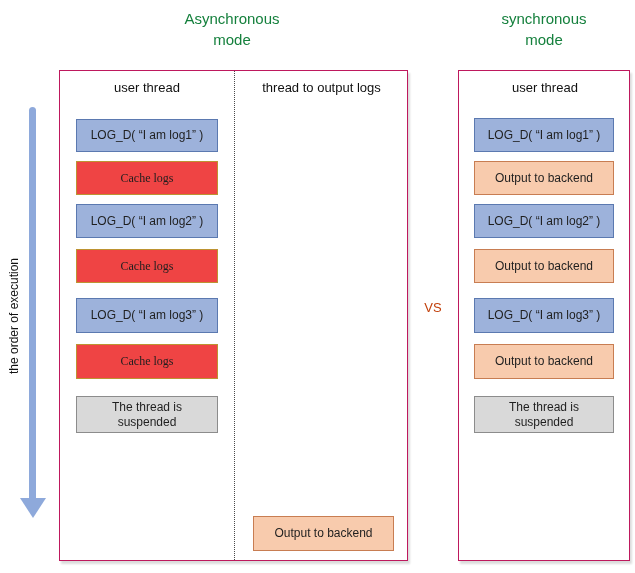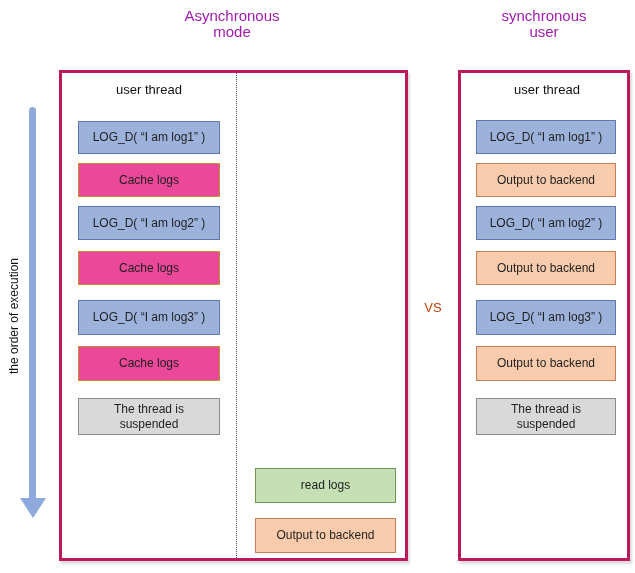--- a/index.html
+++ b/index.html
@@ -2,35 +2,35 @@
 <html><head>
 <meta charset="utf-8">
 <style>
   html,body { margin:0; padding:0; background:#ffffff; }
   .stage {
     position:relative; width:635px; height:573px; background:#ffffff;
     font-family:"Liberation Sans", sans-serif; color:#1f1f1f; overflow:hidden;
   }
   .title {
     position:absolute; top:8px; width:170px; text-align:center;
-    font-size:15px; line-height:16px; white-space:pre-line; color:#a21caf;
+    font-size:15px; line-height:21px; white-space:pre-line; color:#15803d;
   }
   .vs { position:absolute; left:417px; top:300px; width:32px; text-align:center; font-size:13px; color:#c2410c; }
   .panel {
     position:absolute; top:70px; background:#ffffff;
-    border:3px solid #be185d; box-shadow:2px 3px 2px #dcdcdc; box-sizing:border-box;
+    border:1px solid #be185d; box-shadow:2px 3px 2px #dcdcdc; box-sizing:border-box;
   }
   .panel-header { position:absolute; top:9px; font-size:13px; text-align:center; color:#111111; }
   .divider { position:absolute; top:0; bottom:0; width:0; border-left:1px dotted #4a4a4a; }
   .box {
     position:absolute; display:flex; align-items:center; justify-content:center;
     text-align:center; font-size:12px; line-height:15px; border:1px solid; box-sizing:border-box;
   }
   .box.blue   { background:#9db2db; border-color:#5b79b0; }
-  .box.yellow { background:#ec4899; border-color:#bd9332; }
+  .box.yellow { background:#ef4444; border-color:#bd9332;font-family:Liberation Serif, serif; }
   .box.orange { background:#f8cbad; border-color:#c87d52; }
   .box.green  { background:#c5e0b4; border-color:#6d9a50; }
   .box.gray   { background:#d9d9d9; border-color:#8c8c8c; padding:16px 20px; }
   .arrow-shaft {
     position:absolute; left:29px; top:107px; width:7px; height:392px;
     background:#8ea9db; border-radius:4px 4px 0 0;
   }
   .arrow-head {
     position:absolute; left:20px; top:498px; width:0; height:0;
     border-left:13px solid transparent; border-right:13px solid transparent;
@@ -42,40 +42,40 @@
   }
 </style>
 </head>
 <body>
 
 <div class="stage">
 
   <div class="title" style="left:147px;">Asynchronous
 mode</div>
   <div class="title" style="left:459px;">synchronous
-user</div>
+mode</div>
   <div class="vs">VS</div>
 
   <div class="arrow-shaft"></div>
   <div class="arrow-head"></div>
   <div class="rotated-label">the order of execution</div>
 
   <div class="panel" style="left:59px; width:349px; height:491px;">
     <div class="divider" style="left:174px;"></div>
     <div class="panel-header" style="left:0; width:174px;">user thread</div>
+    <div class="panel-header" style="left:174px; width:175px;">thread to output logs</div>
 
     <div class="box blue" style="left:16px; top:48px;  width:142px; height:33px;">LOG_D( “I am log1” )</div>
     <div class="box yellow" style="left:16px; top:90px;  width:142px; height:34px;">Cache logs</div>
     <div class="box blue" style="left:16px; top:133px; width:142px; height:34px;">LOG_D( “I am log2” )</div>
     <div class="box yellow" style="left:16px; top:178px; width:142px; height:34px;">Cache logs</div>
     <div class="box blue" style="left:16px; top:227px; width:142px; height:35px;">LOG_D( “I am log3” )</div>
     <div class="box yellow" style="left:16px; top:273px; width:142px; height:35px;">Cache logs</div>
     <div class="box gray" style="left:16px; top:325px; width:142px; height:37px;">The thread is suspended</div>
 
-    <div class="box green" style="left:193px; top:395px; width:141px; height:35px;">read logs</div>
     <div class="box orange" style="left:193px; top:445px; width:141px; height:35px;">Output to backend</div>
   </div>
 
   <div class="panel" style="left:458px; width:172px; height:491px;">
     <div class="panel-header" style="left:0; width:172px;">user thread</div>
 
     <div class="box blue" style="left:15px; top:47px;  width:140px; height:34px;">LOG_D( “I am log1” )</div>
     <div class="box orange" style="left:15px; top:90px;  width:140px; height:34px;">Output to backend</div>
     <div class="box blue" style="left:15px; top:133px; width:140px; height:34px;">LOG_D( “I am log2” )</div>
     <div class="box orange" style="left:15px; top:178px; width:140px; height:34px;">Output to backend</div>

